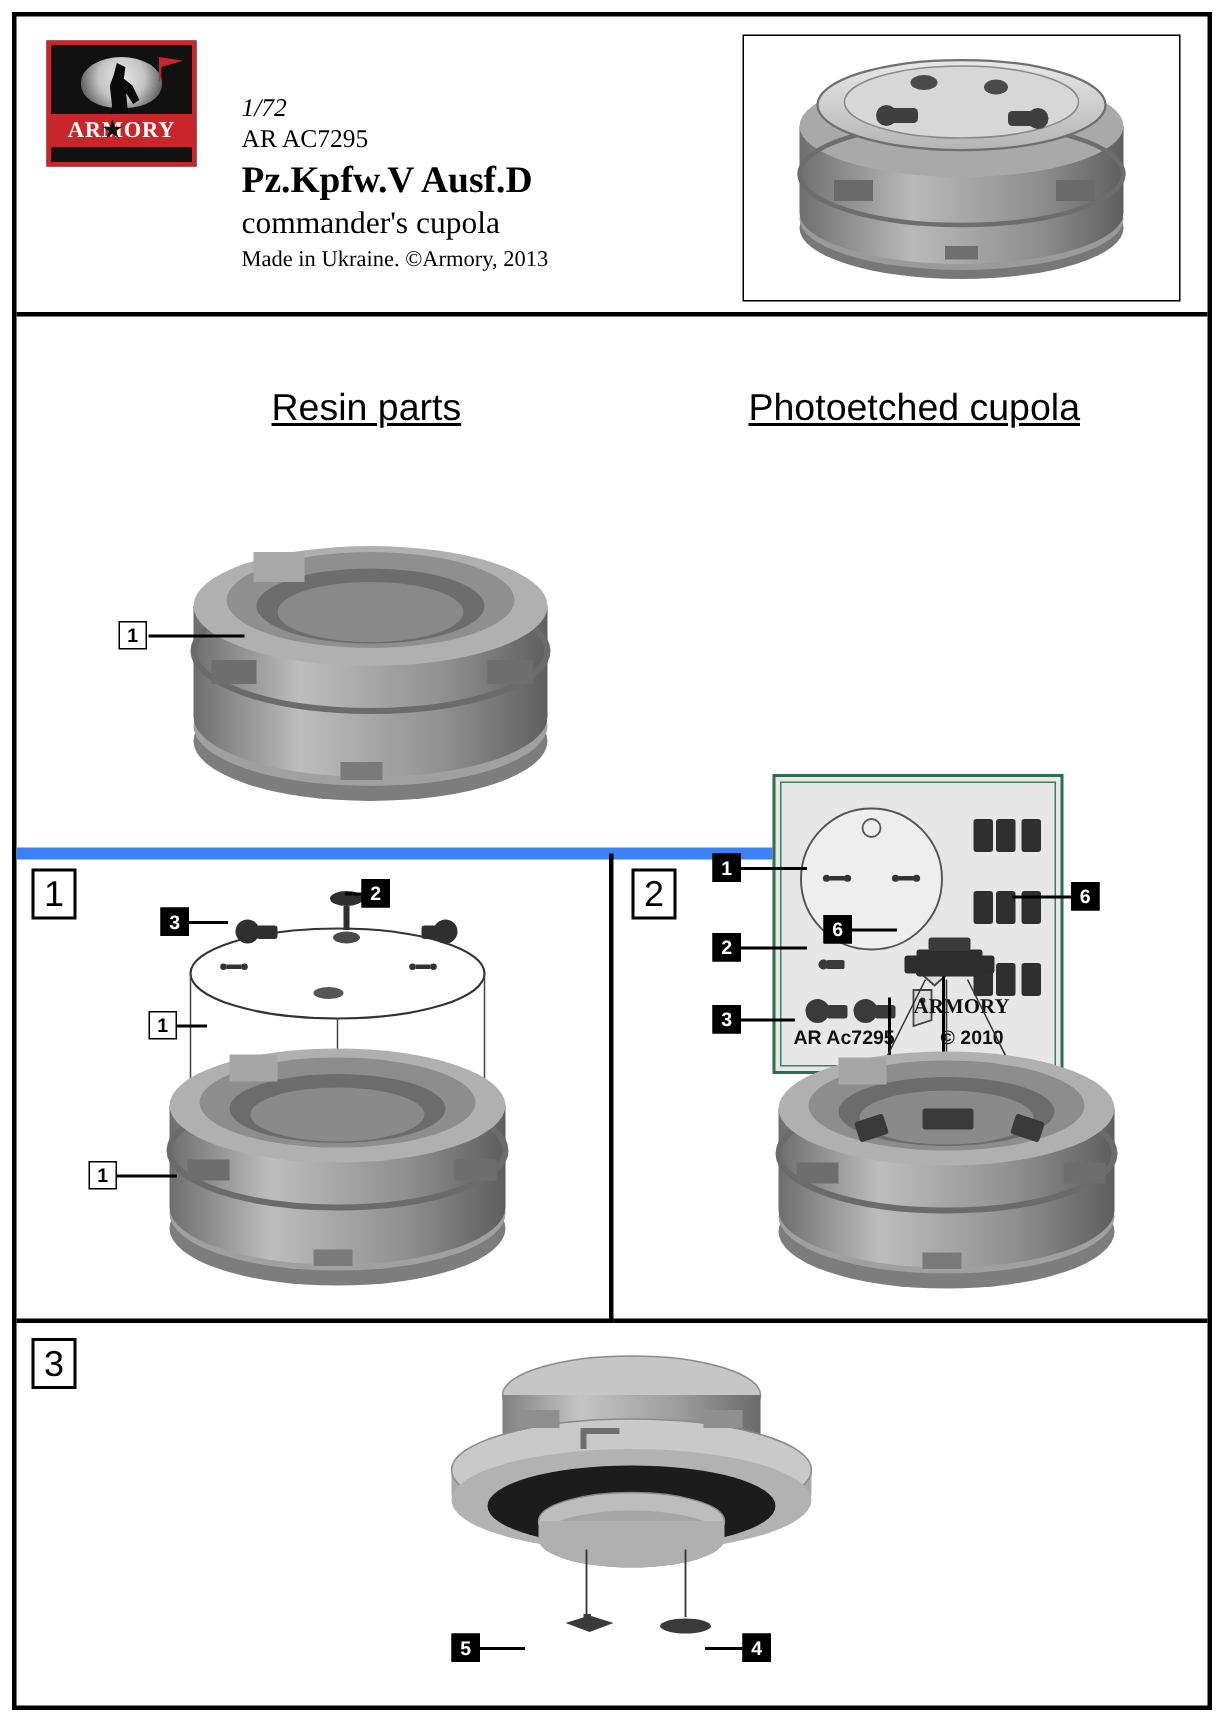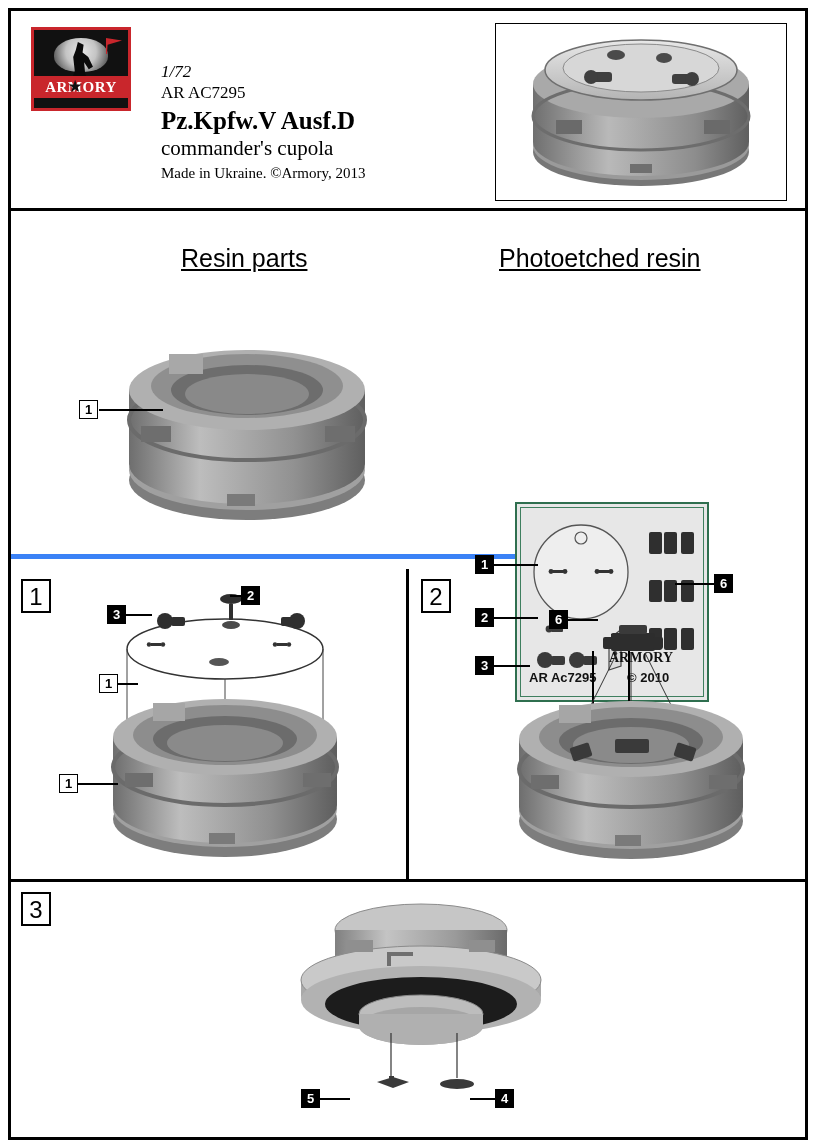--- a/index.html
+++ b/index.html
@@ -165,25 +165,25 @@
     box-sizing: border-box;
     border: 1px solid #000;
     background: #fff;
     overflow: hidden;
   }
 
   
   .parts {
     position: absolute;
     left: 11px;
-    top: 204px;
+    top: 218px;
     width: 654px;
     height: 355px;
     box-sizing: border-box;
-    border-bottom: 5px solid #3b82f6;
+    border-bottom: 8px solid #3b82f6;
   }
   .sec-title {
     position: absolute;
     font-family: "Liberation Sans", sans-serif;
     font-size: 25px;
     color: #000;
     text-decoration: underline;
     white-space: nowrap;
   }
   .resin-title { left: 170px; top: 40px; }
@@ -345,21 +345,21 @@
         <rect x="60" y="96" width="26" height="14" fill="#6a6a6a"></rect>
         <rect x="208" y="96" width="26" height="14" fill="#6a6a6a"></rect>
         <rect x="134" y="140" width="22" height="9" fill="#6f6f6f"></rect>
       </svg>
     </div>
   </div>
 
   <div class="parts">
 
     <div class="sec-title resin-title">Resin parts</div>
-    <div class="sec-title pe-title">Photoetched resin</div>
+    <div class="sec-title pe-title">Photoetched cupola</div>
 
     <svg style="position:absolute;left:96px;top:90px;" width="280" height="250" viewBox="0 0 280 250">
       <defs>
         <linearGradient id="rg1" x1="0" y1="0" x2="1" y2="0">
           <stop offset="0" stop-color="#6e6e6e"></stop>
           <stop offset="0.3" stop-color="#bdbdbd"></stop>
           <stop offset="0.7" stop-color="#919191"></stop>
           <stop offset="1" stop-color="#5f5f5f"></stop>
         </linearGradient>
       </defs>

